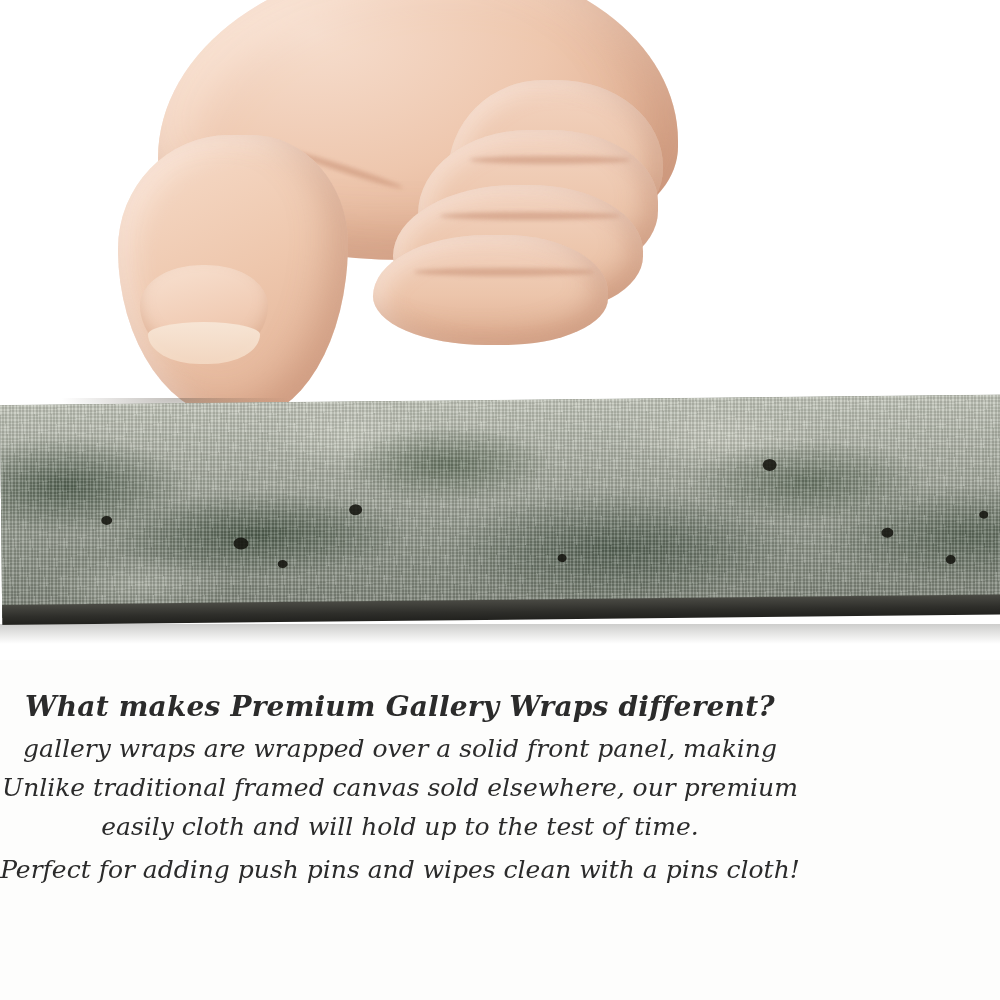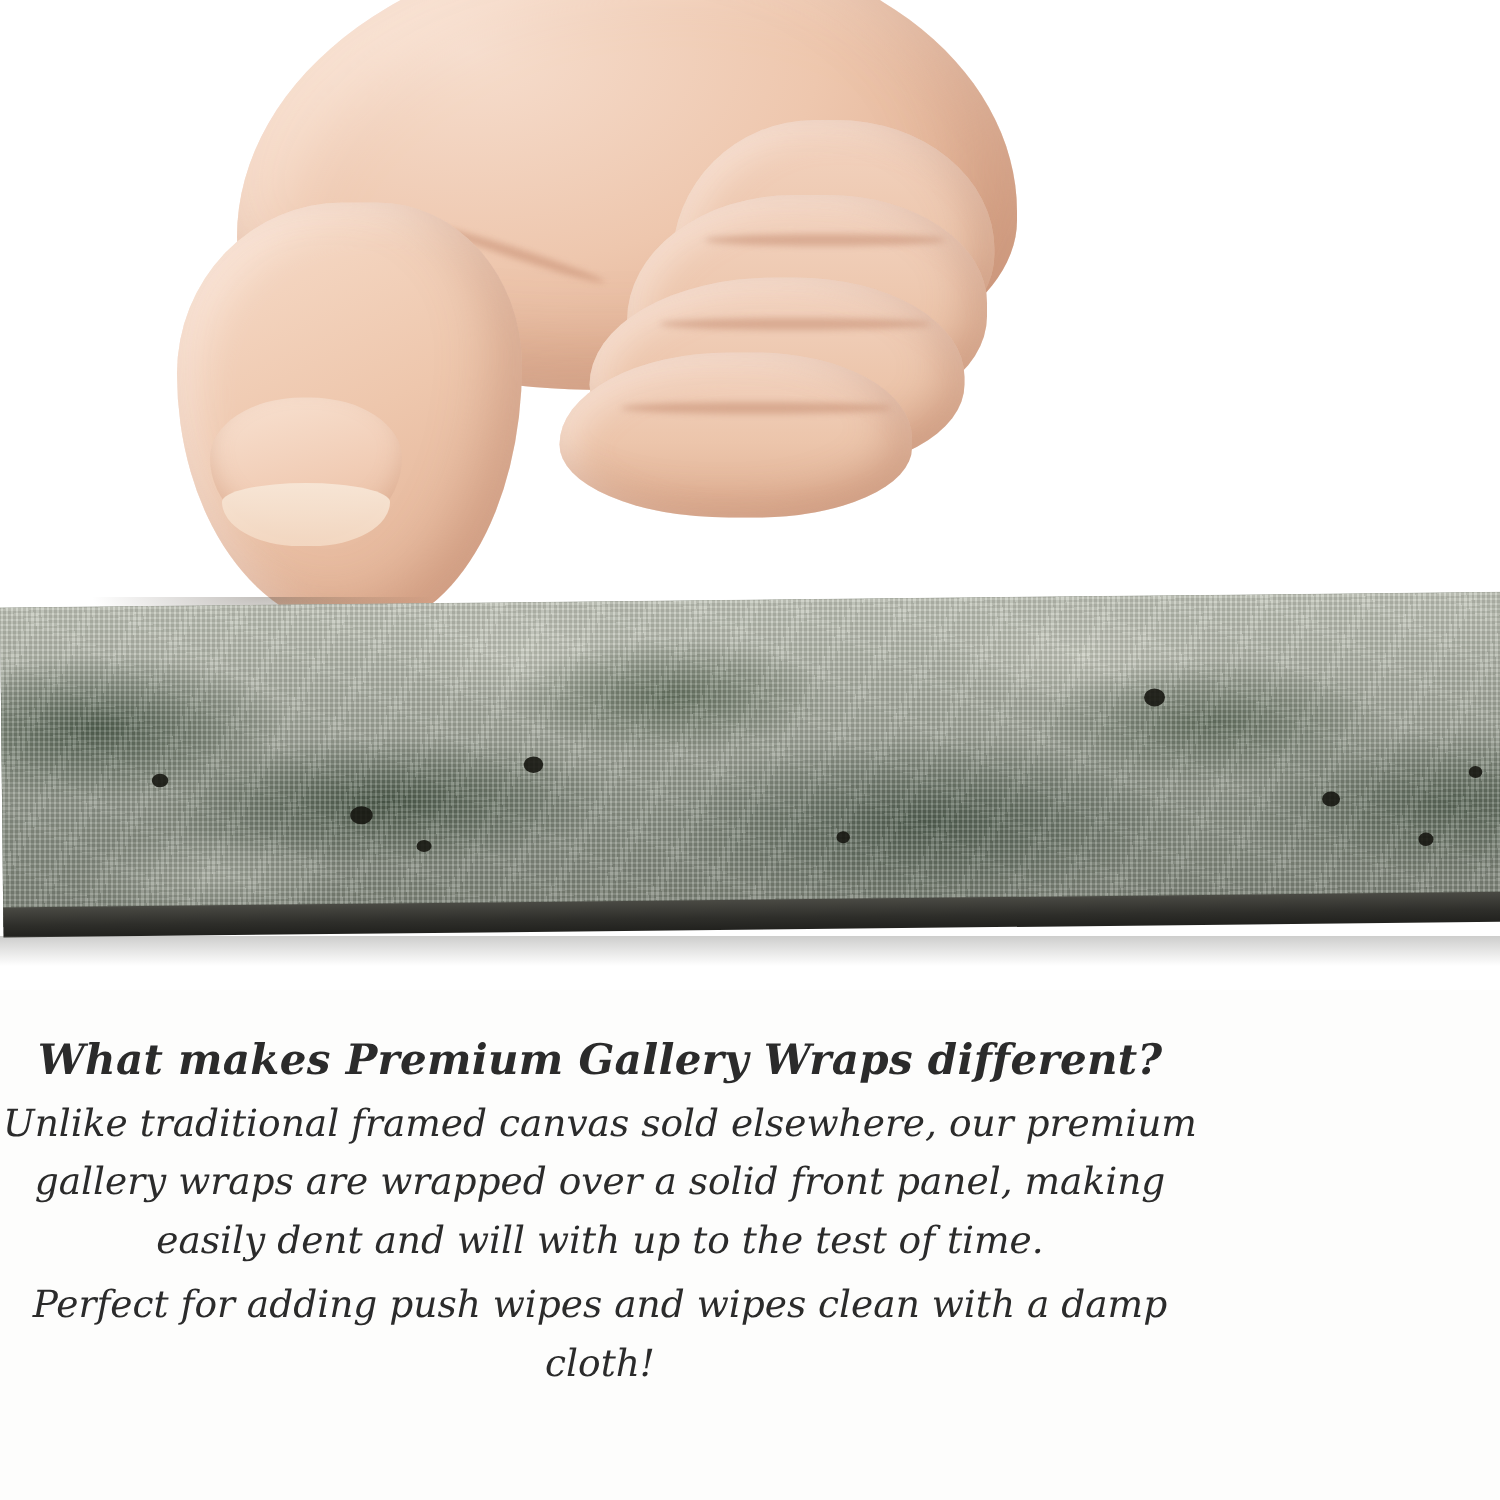--- a/index.html
+++ b/index.html
@@ -235,19 +235,19 @@
       <div class="dot" style="left:944px;top:160px;width:10px;height:9px;"></div>
       <div class="dot" style="left:978px;top:116px;width:9px;height:8px;"></div>
       <div class="edge-dark"></div>
     </div>
 
     <div class="shadow-under"></div>
   </div>
 
   <div class="caption">
     <h2>What makes Premium Gallery Wraps different?</h2>
+    <p>gallery wraps are wrapped over a solid front panel, making</p>
     <p>Unlike traditional framed canvas sold elsewhere, our premium</p>
-    <p>gallery wraps are wrapped over a solid front panel, making</p>
-    <p>easily dent and will with up to the test of time.</p>
-    <p class="last">Perfect for adding push wipes and wipes clean with a damp cloth!</p>
+    <p>easily cloth and will hold up to the test of time.</p>
+    <p class="last">Perfect for adding push pins and wipes clean with a pins cloth!</p>
   </div>
 
 </div>
 
 </body></html>

